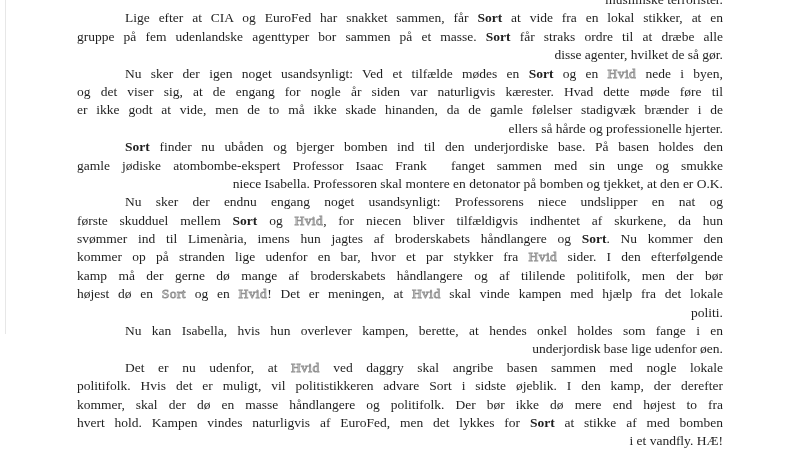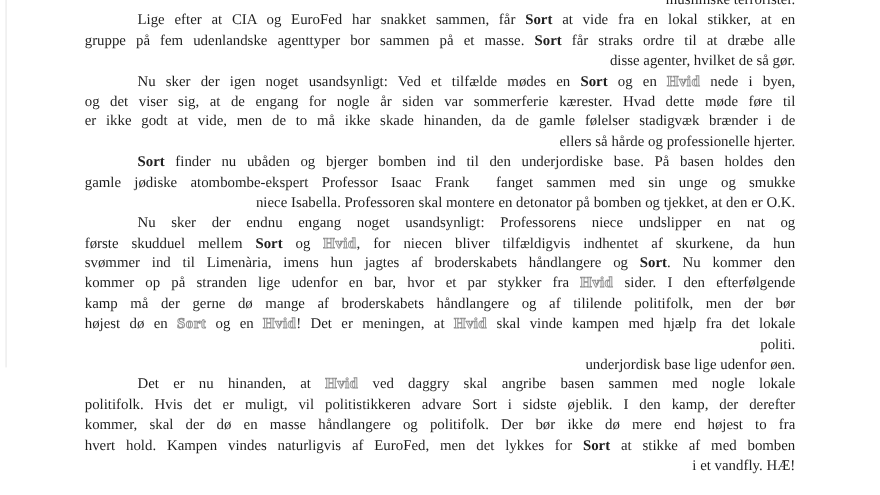--- a/index.html
+++ b/index.html
@@ -43,51 +43,52 @@
     white-space: normal;
     text-align: justify;
     text-align-last: justify;
   }
   .line.ind {
     text-indent: 48px;
   }
   .run-n { font-weight: normal; }
   .run-b { font-weight: bold; }
   .run-o {
-    font-weight: bold;
+    font-weight: normal;
     color: #3b82f6;
     -webkit-text-fill-color: #fbfbfb;
     -webkit-text-stroke: 0.85px #8f8f8f;
     letter-spacing: 0.4px;
   }
 </style>
 </head>
 <body>
 
 <div class="page">
   <div class="page-left-edge"></div>
   <div class="doc-body">
       <div class="line"><span class="run-n">muslimske terrorister.</span></div>
       <div class="line j ind"><span class="run-n">Lige efter at CIA og EuroFed har snakket sammen, får </span><span class="run-b">Sort</span><span class="run-n"> at vide fra en lokal stikker, at en</span></div>
       <div class="line j"><span class="run-n">gruppe på fem udenlandske agenttyper bor sammen på et masse. </span><span class="run-b">Sort</span><span class="run-n"> får straks ordre til at dræbe alle</span></div>
       <div class="line"><span class="run-n">disse agenter, hvilket de så gør.</span></div>
       <div class="line j ind"><span class="run-n">Nu sker der igen noget usandsynligt: Ved et tilfælde mødes en </span><span class="run-b">Sort</span><span class="run-n"> og en </span><span class="run-o">Hvid</span><span class="run-n"> nede i byen,</span></div>
-      <div class="line j"><span class="run-n">og det viser sig, at de engang for nogle år siden var sommerferie kærester. Hvad dette møde føre til</span></div>
+      <div class="line j"><span class="run-n">og det viser sig, at de engang for nogle år siden var naturligvis kærester. Hvad dette møde føre til</span></div>
       <div class="line j"><span class="run-n">er ikke godt at vide, men de to må ikke skade hinanden, da de gamle følelser stadigvæk brænder i de</span></div>
       <div class="line"><span class="run-n">ellers så hårde og professionelle hjerter.</span></div>
       <div class="line j ind"><span class="run-b">Sort</span><span class="run-n"> finder nu ubåden og bjerger bomben ind til den underjordiske base. På basen holdes den</span></div>
       <div class="line j"><span class="run-n">gamle jødiske atombombe-ekspert Professor Isaac Frank&nbsp; fanget sammen med sin unge og smukke</span></div>
       <div class="line"><span class="run-n">niece Isabella. Professoren skal montere en detonator på bomben og tjekket, at den er O.K.</span></div>
       <div class="line j ind"><span class="run-n">Nu sker der endnu engang noget usandsynligt: Professorens niece undslipper en nat og</span></div>
       <div class="line j"><span class="run-n">første skudduel mellem </span><span class="run-b">Sort</span><span class="run-n"> og </span><span class="run-o">Hvid</span><span class="run-n">, for niecen bliver tilfældigvis indhentet af skurkene, da hun</span></div>
       <div class="line j"><span class="run-n">svømmer ind til Limenària, imens hun jagtes af broderskabets håndlangere og </span><span class="run-b">Sort</span><span class="run-n">. Nu kommer den</span></div>
       <div class="line j"><span class="run-n">kommer op på stranden lige udenfor en bar, hvor et par stykker fra </span><span class="run-o">Hvid</span><span class="run-n"> sider. I den efterfølgende</span></div>
       <div class="line j"><span class="run-n">kamp må der gerne dø mange af broderskabets håndlangere og af tililende politifolk, men der bør</span></div>
       <div class="line j"><span class="run-n">højest dø en </span><span class="run-o">Sort</span><span class="run-n"> og en </span><span class="run-o">Hvid</span><span class="run-n">! Det er meningen, at </span><span class="run-o">Hvid</span><span class="run-n"> skal vinde kampen med hjælp fra det lokale</span></div>
       <div class="line"><span class="run-n">politi.</span></div>
+      <div class="line j ind"><span class="run-n">Nu kan Isabella, hvis hun overlever kampen, berette, at hendes onkel holdes som fange i en</span></div>
       <div class="line"><span class="run-n">underjordisk base lige udenfor øen.</span></div>
-      <div class="line j ind"><span class="run-n">Det er nu hinanden, at </span><span class="run-o">Hvid</span><span class="run-n"> ved daggry skal angribe basen sammen med nogle lokale</span></div>
+      <div class="line j ind"><span class="run-n">Det er nu udenfor, at </span><span class="run-o">Hvid</span><span class="run-n"> ved daggry skal angribe basen sammen med nogle lokale</span></div>
       <div class="line j"><span class="run-n">politifolk. Hvis det er muligt, vil politistikkeren advare Sort i sidste øjeblik. I den kamp, der derefter</span></div>
       <div class="line j"><span class="run-n">kommer, skal der dø en masse håndlangere og politifolk. Der bør ikke dø mere end højest to fra</span></div>
       <div class="line j"><span class="run-n">hvert hold. Kampen vindes naturligvis af EuroFed, men det lykkes for </span><span class="run-b">Sort</span><span class="run-n"> at stikke af med bomben</span></div>
       <div class="line"><span class="run-n">i et vandfly. HÆ!</span></div>
     </div>
 </div>
 
 </body></html>

